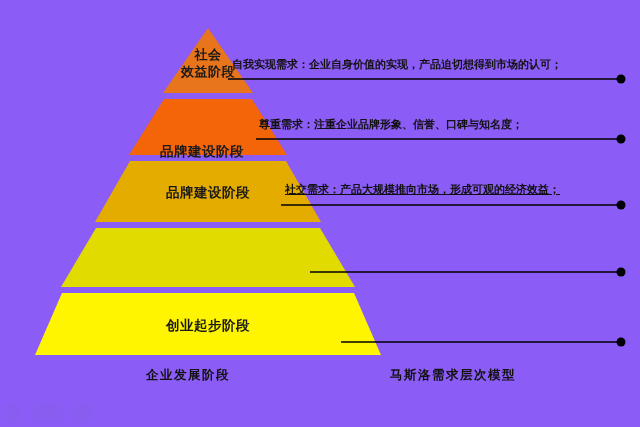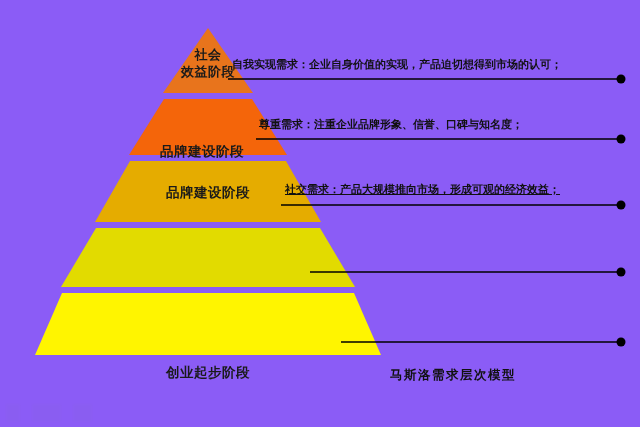--- a/index.html
+++ b/index.html
@@ -111,28 +111,29 @@
   <div class="tier-label t1" style="left:163px; top:46px; width:90px;">
     <div>社会</div>
     <div>效益阶段</div>
   </div>
 
   <div class="tier-label t2" style="left:123px; top:119px; width:158px;margin-top:24px;">品牌建设阶段</div>
 
   <div class="tier-label t3" style="left:95px; top:184px; width:226px;">品牌建设阶段</div>
 
 
-  <div class="tier-label t5" style="left:35px; top:317px; width:346px;margin-top:47px;">创业起步阶段</div>
+  <div class="tier-label t5" style="left:35px; top:317px; width:346px;">创业起步阶段</div>
 
   <div class="need-text" style="left:232px; top:57px;">自我实现需求：企业自身价值的实现，产品迫切想得到市场的认可；</div>
 
   <div class="need-text" style="left:259px; top:117px;">尊重需求：注重企业品牌形象、信誉、口碑与知名度；</div>
 
   <div class="need-text" style="left:285px; top:182px;text-decoration:underline;">社交需求：产品大规模推向市场，形成可观的经济效益；</div>
 
 
 
+  <div class="axis-caption" style="left:146px; top:367px;">企业发展阶段</div>
 
   <div class="axis-caption" style="left:390px; top:367px;">马斯洛需求层次模型</div>
 
   <div class="watermark"></div>
 
 </div>
 
 </body></html>

